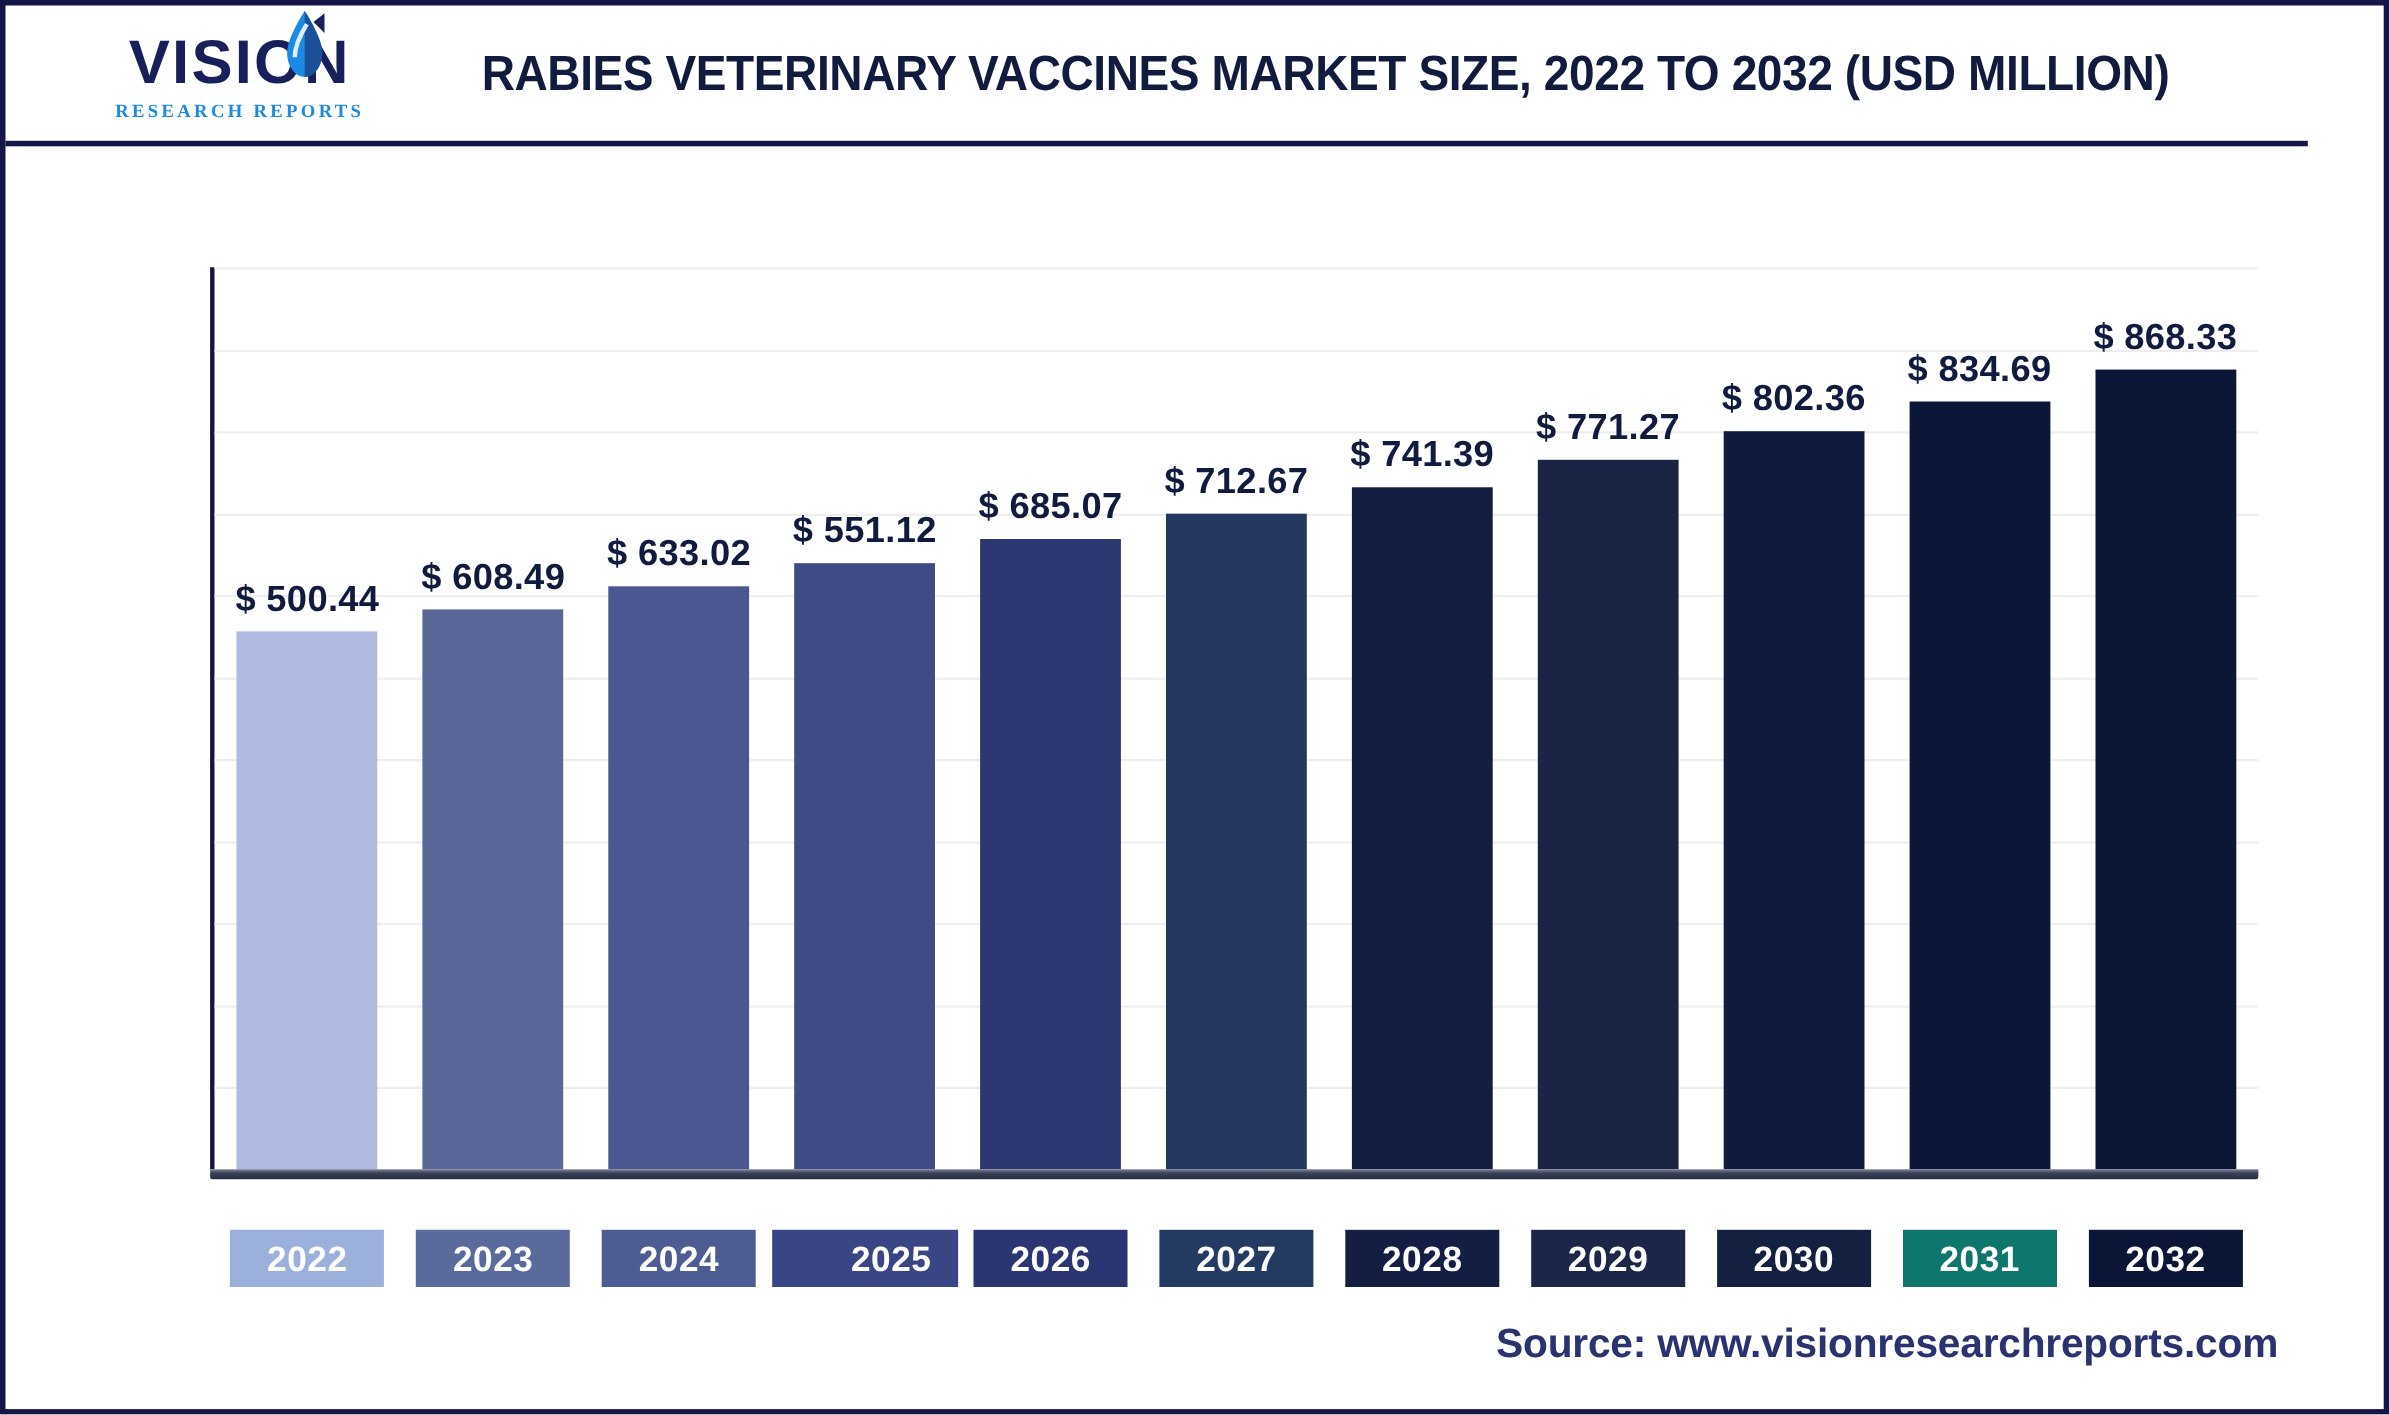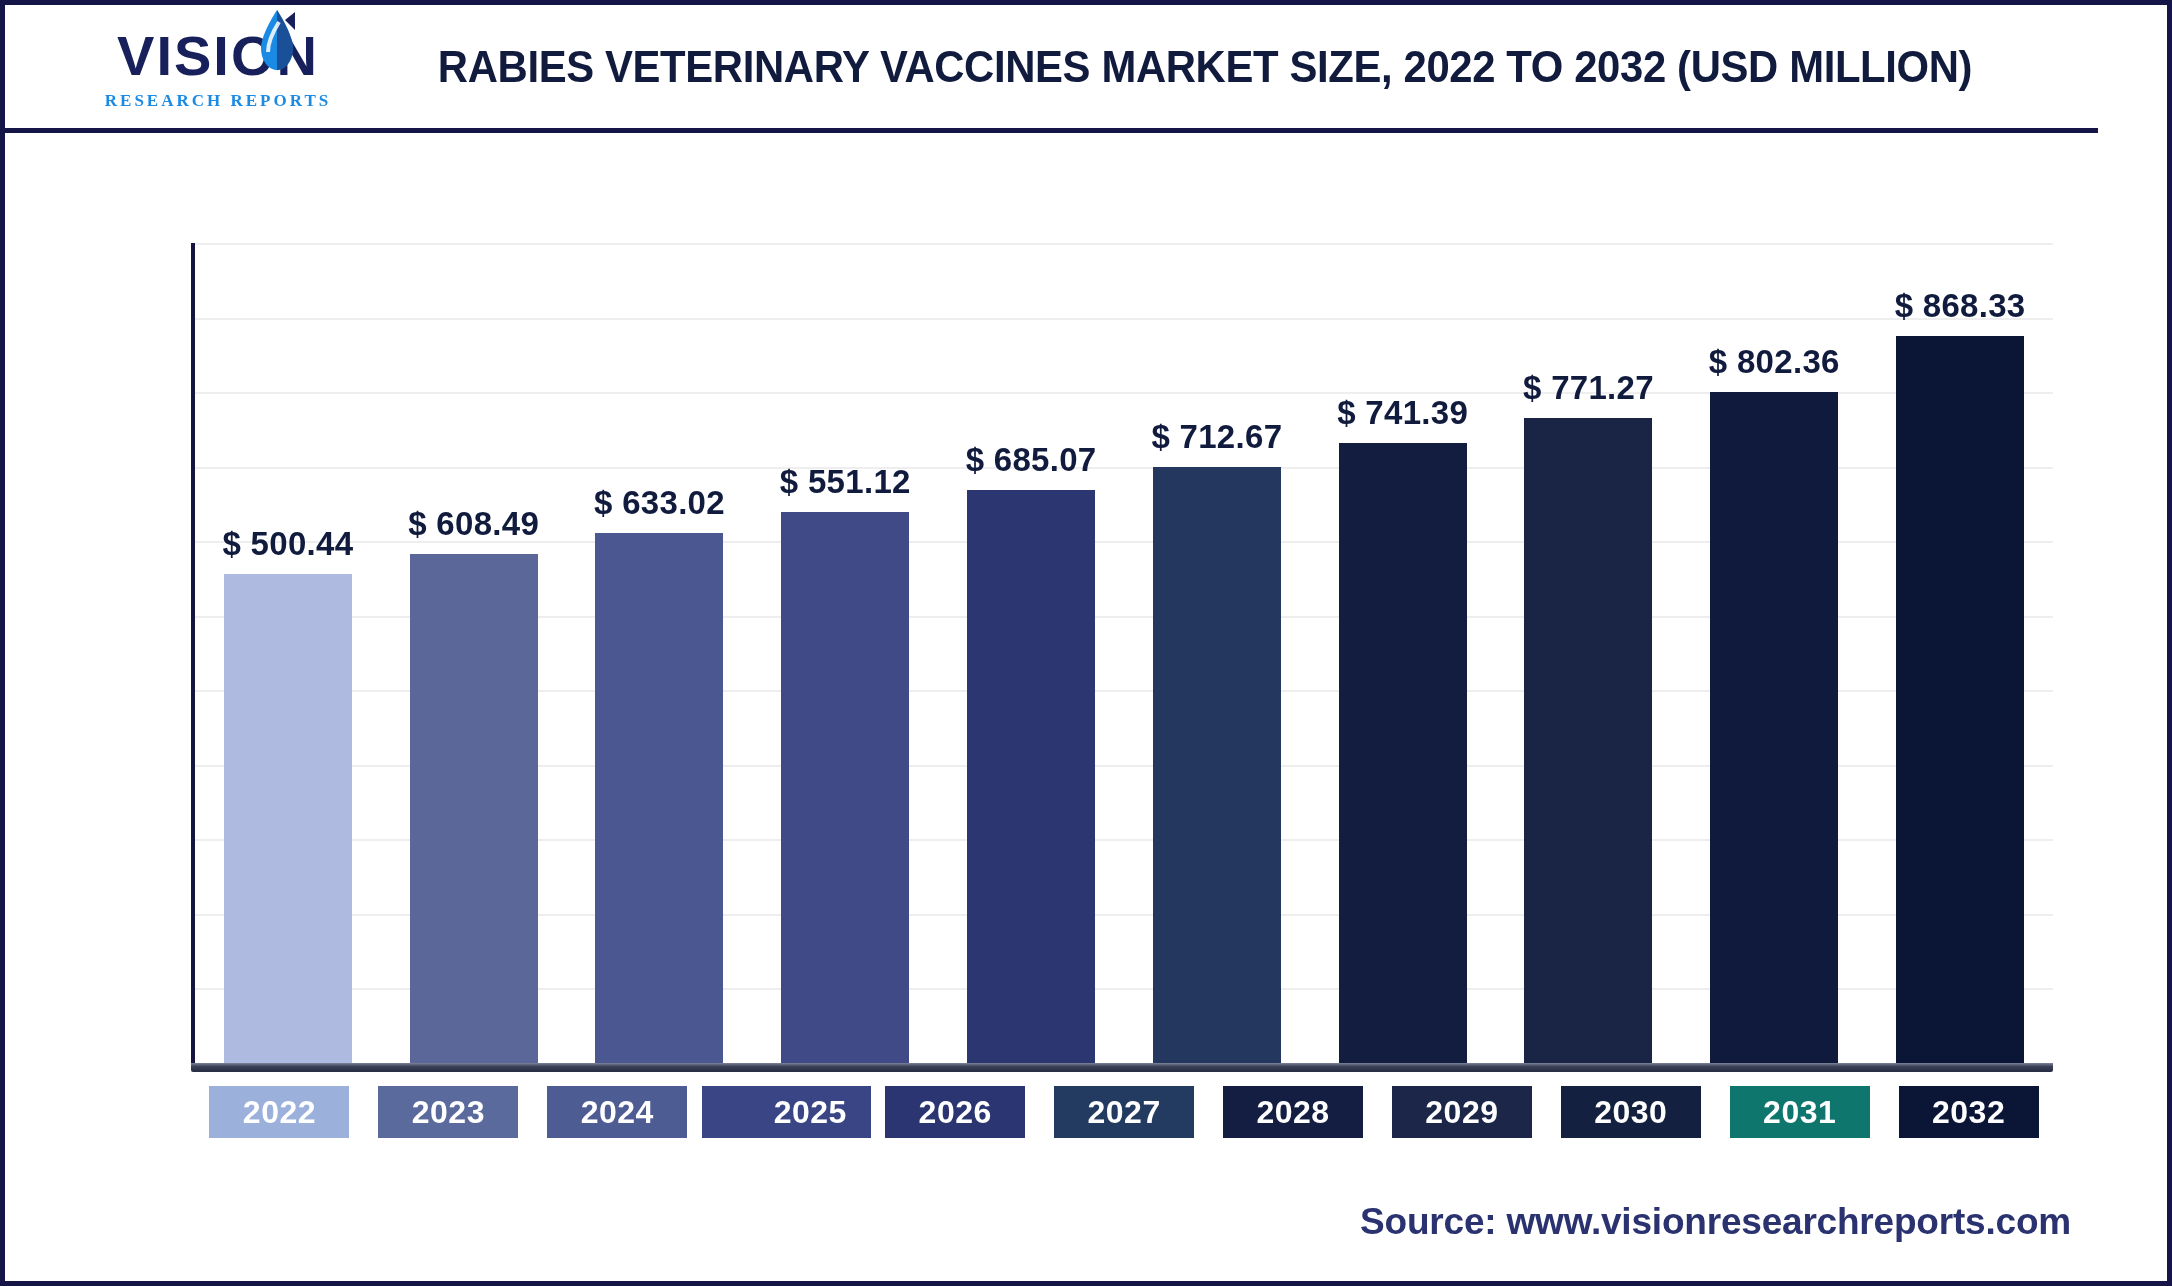--- a/index.html
+++ b/index.html
@@ -160,26 +160,26 @@
     letter-spacing: 0.3px;
   }
   .bar {
     width: 128px;
   }
 
   
   .years {
     position: absolute;
     left: 190px;
-    top: 1080px;
+    top: 1112px;
     width: 1858px;
     height: 54px;
     display: flex;
     align-items: center;
-    justify-content: flex-start;
+    justify-content: center;
   }
   .year-slot {
     width: 169px;
     display: flex;
     justify-content: center;
   }
   .year-chip {
     width: 140px;
     height: 52px;
     display: flex;
@@ -276,20 +276,24 @@
         </div>
         <div class="bar-slot">
           <div class="bar-label">$ 771.27</div>
           <div class="bar" style="height: 645.348px; background: rgb(26, 37, 70);"></div>
         </div>
         <div class="bar-slot">
           <div class="bar-label">$ 802.36</div>
           <div class="bar" style="height: 671.362px; background: rgb(16, 26, 60);"></div>
         </div>
         <div class="bar-slot">
+          <div class="bar-label">$ 834.69</div>
+          <div class="bar" style="height: 698.414px; background: rgb(12, 22, 56);"></div>
+        </div>
+        <div class="bar-slot">
           <div class="bar-label">$ 868.33</div>
           <div class="bar" style="height: 726.562px; background: rgb(11, 21, 53);"></div>
         </div>
       </div>
     <div class="axis-x"></div>
   </div>
 
   <div class="years">
       <div class="year-slot">
         <div class="year-chip" style="background: rgb(156, 176, 220); color: rgb(255, 255, 255);">2022</div>

